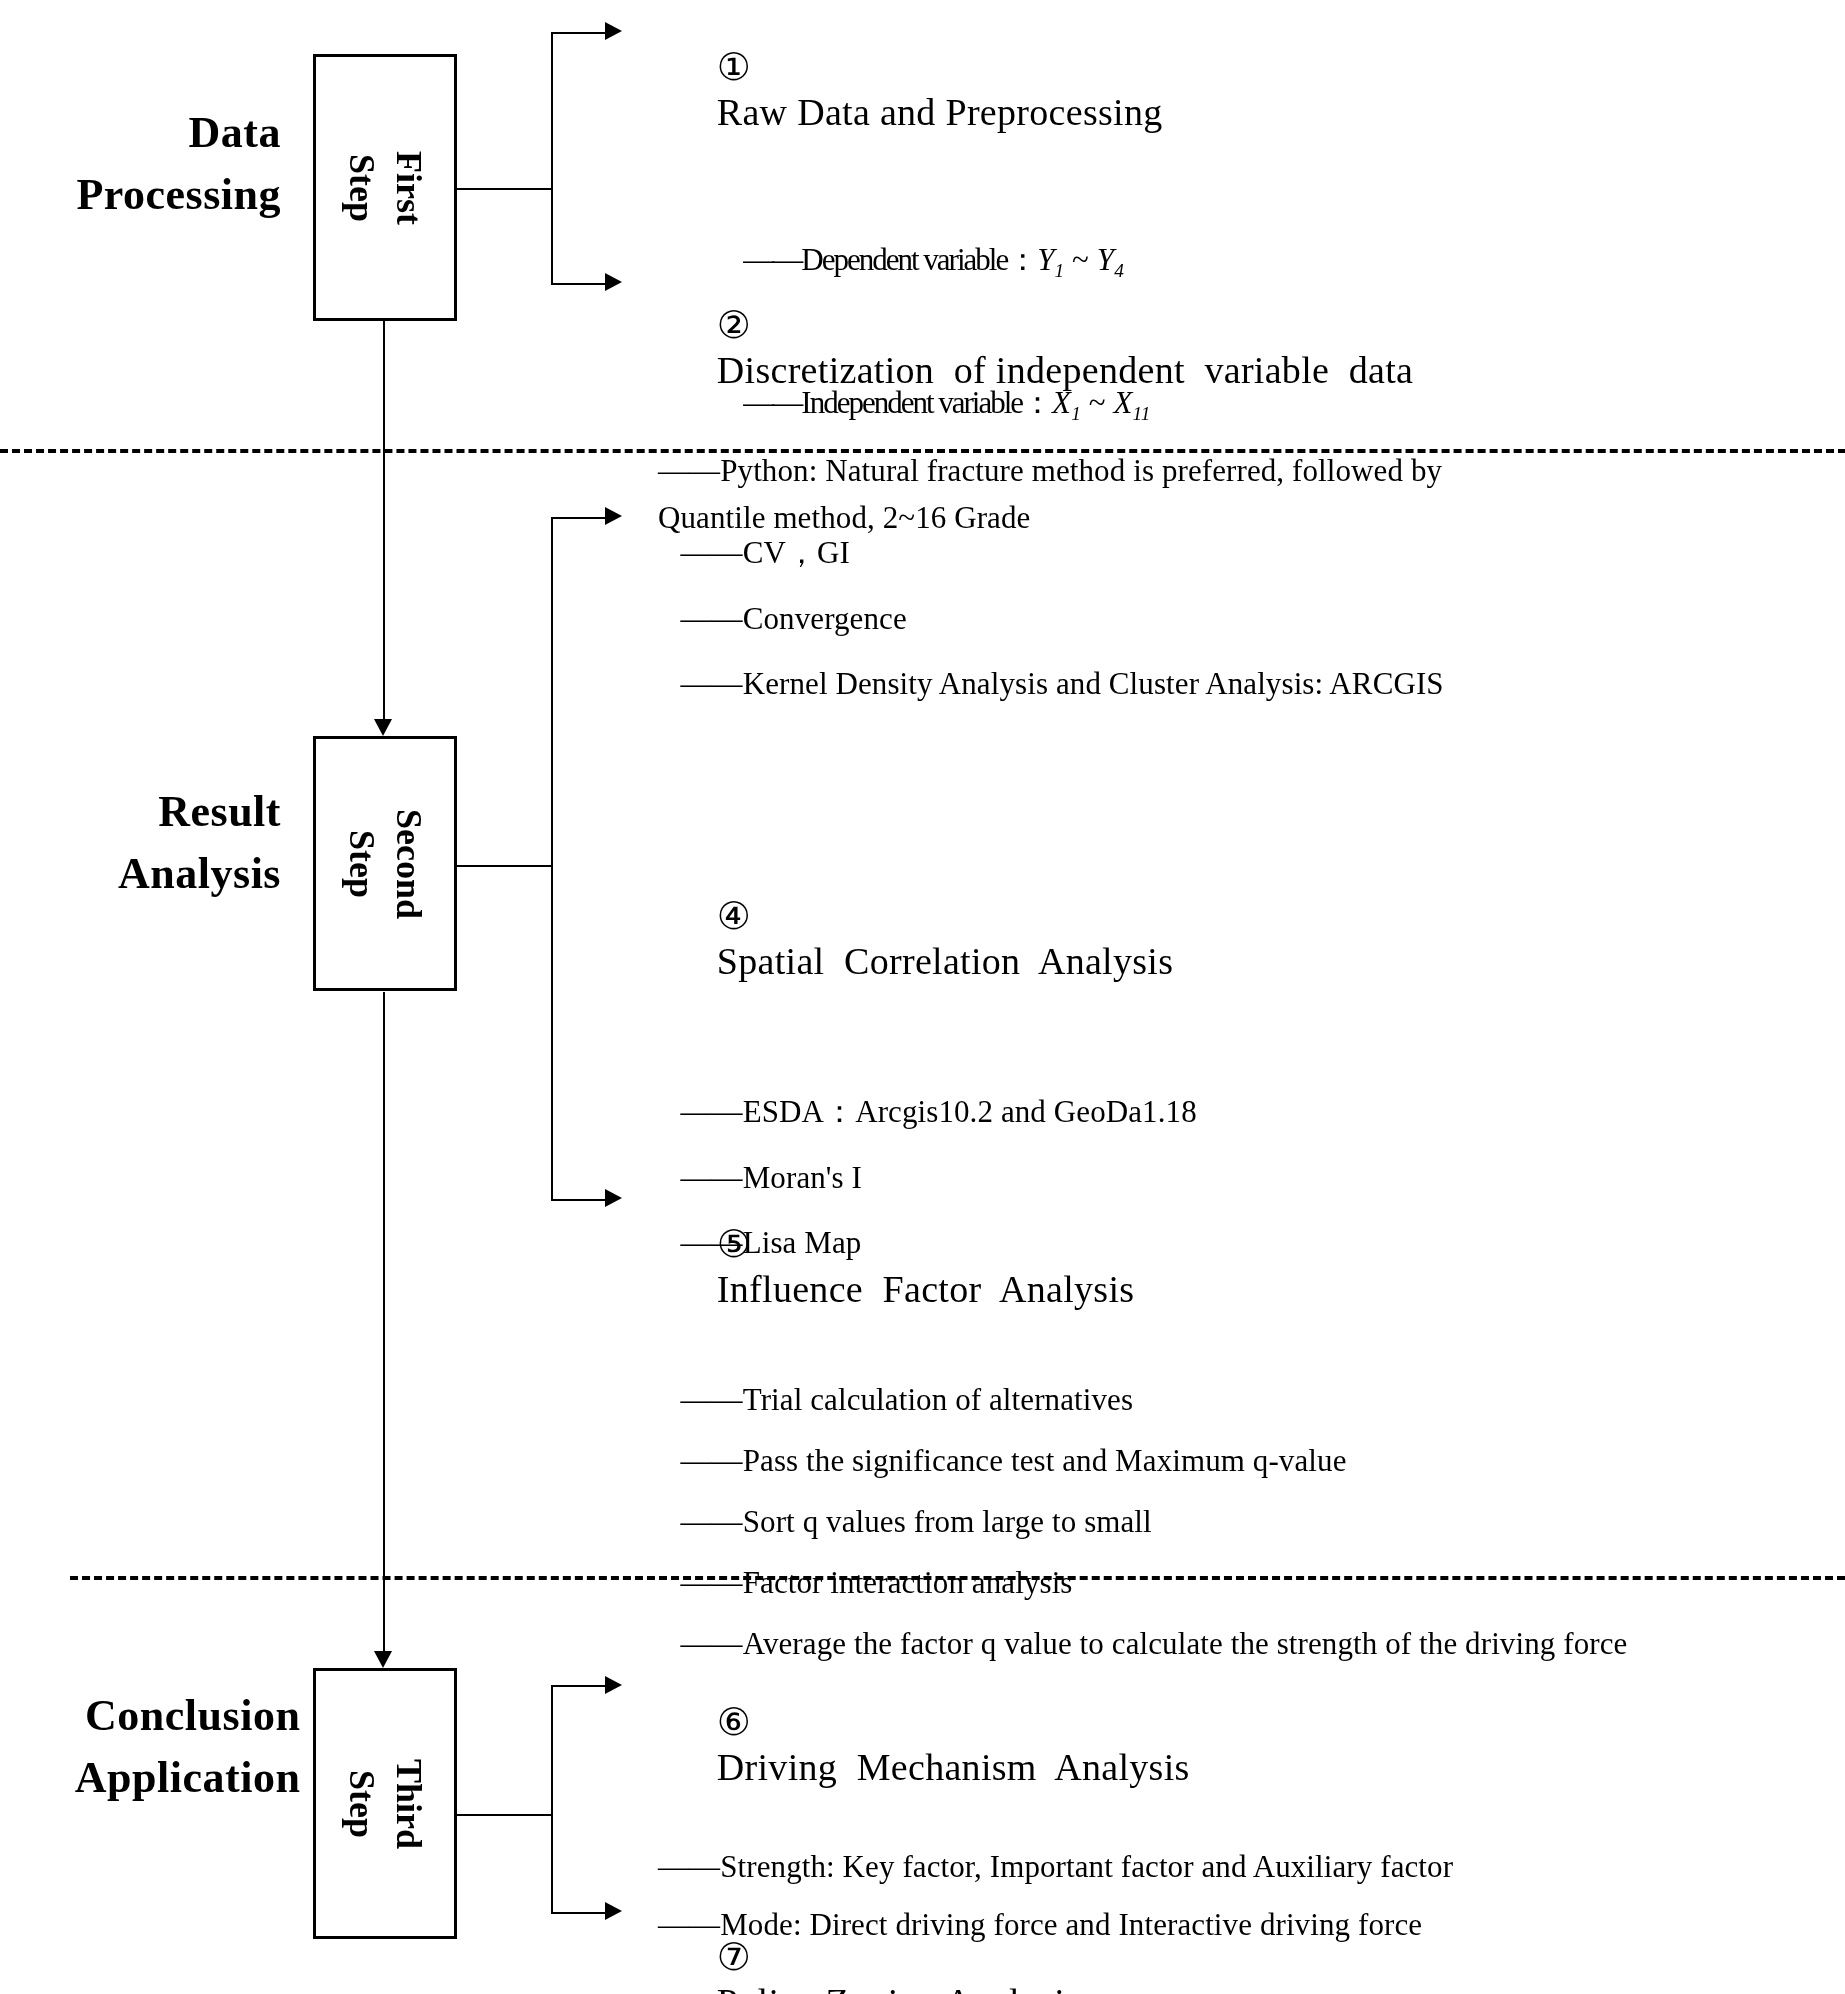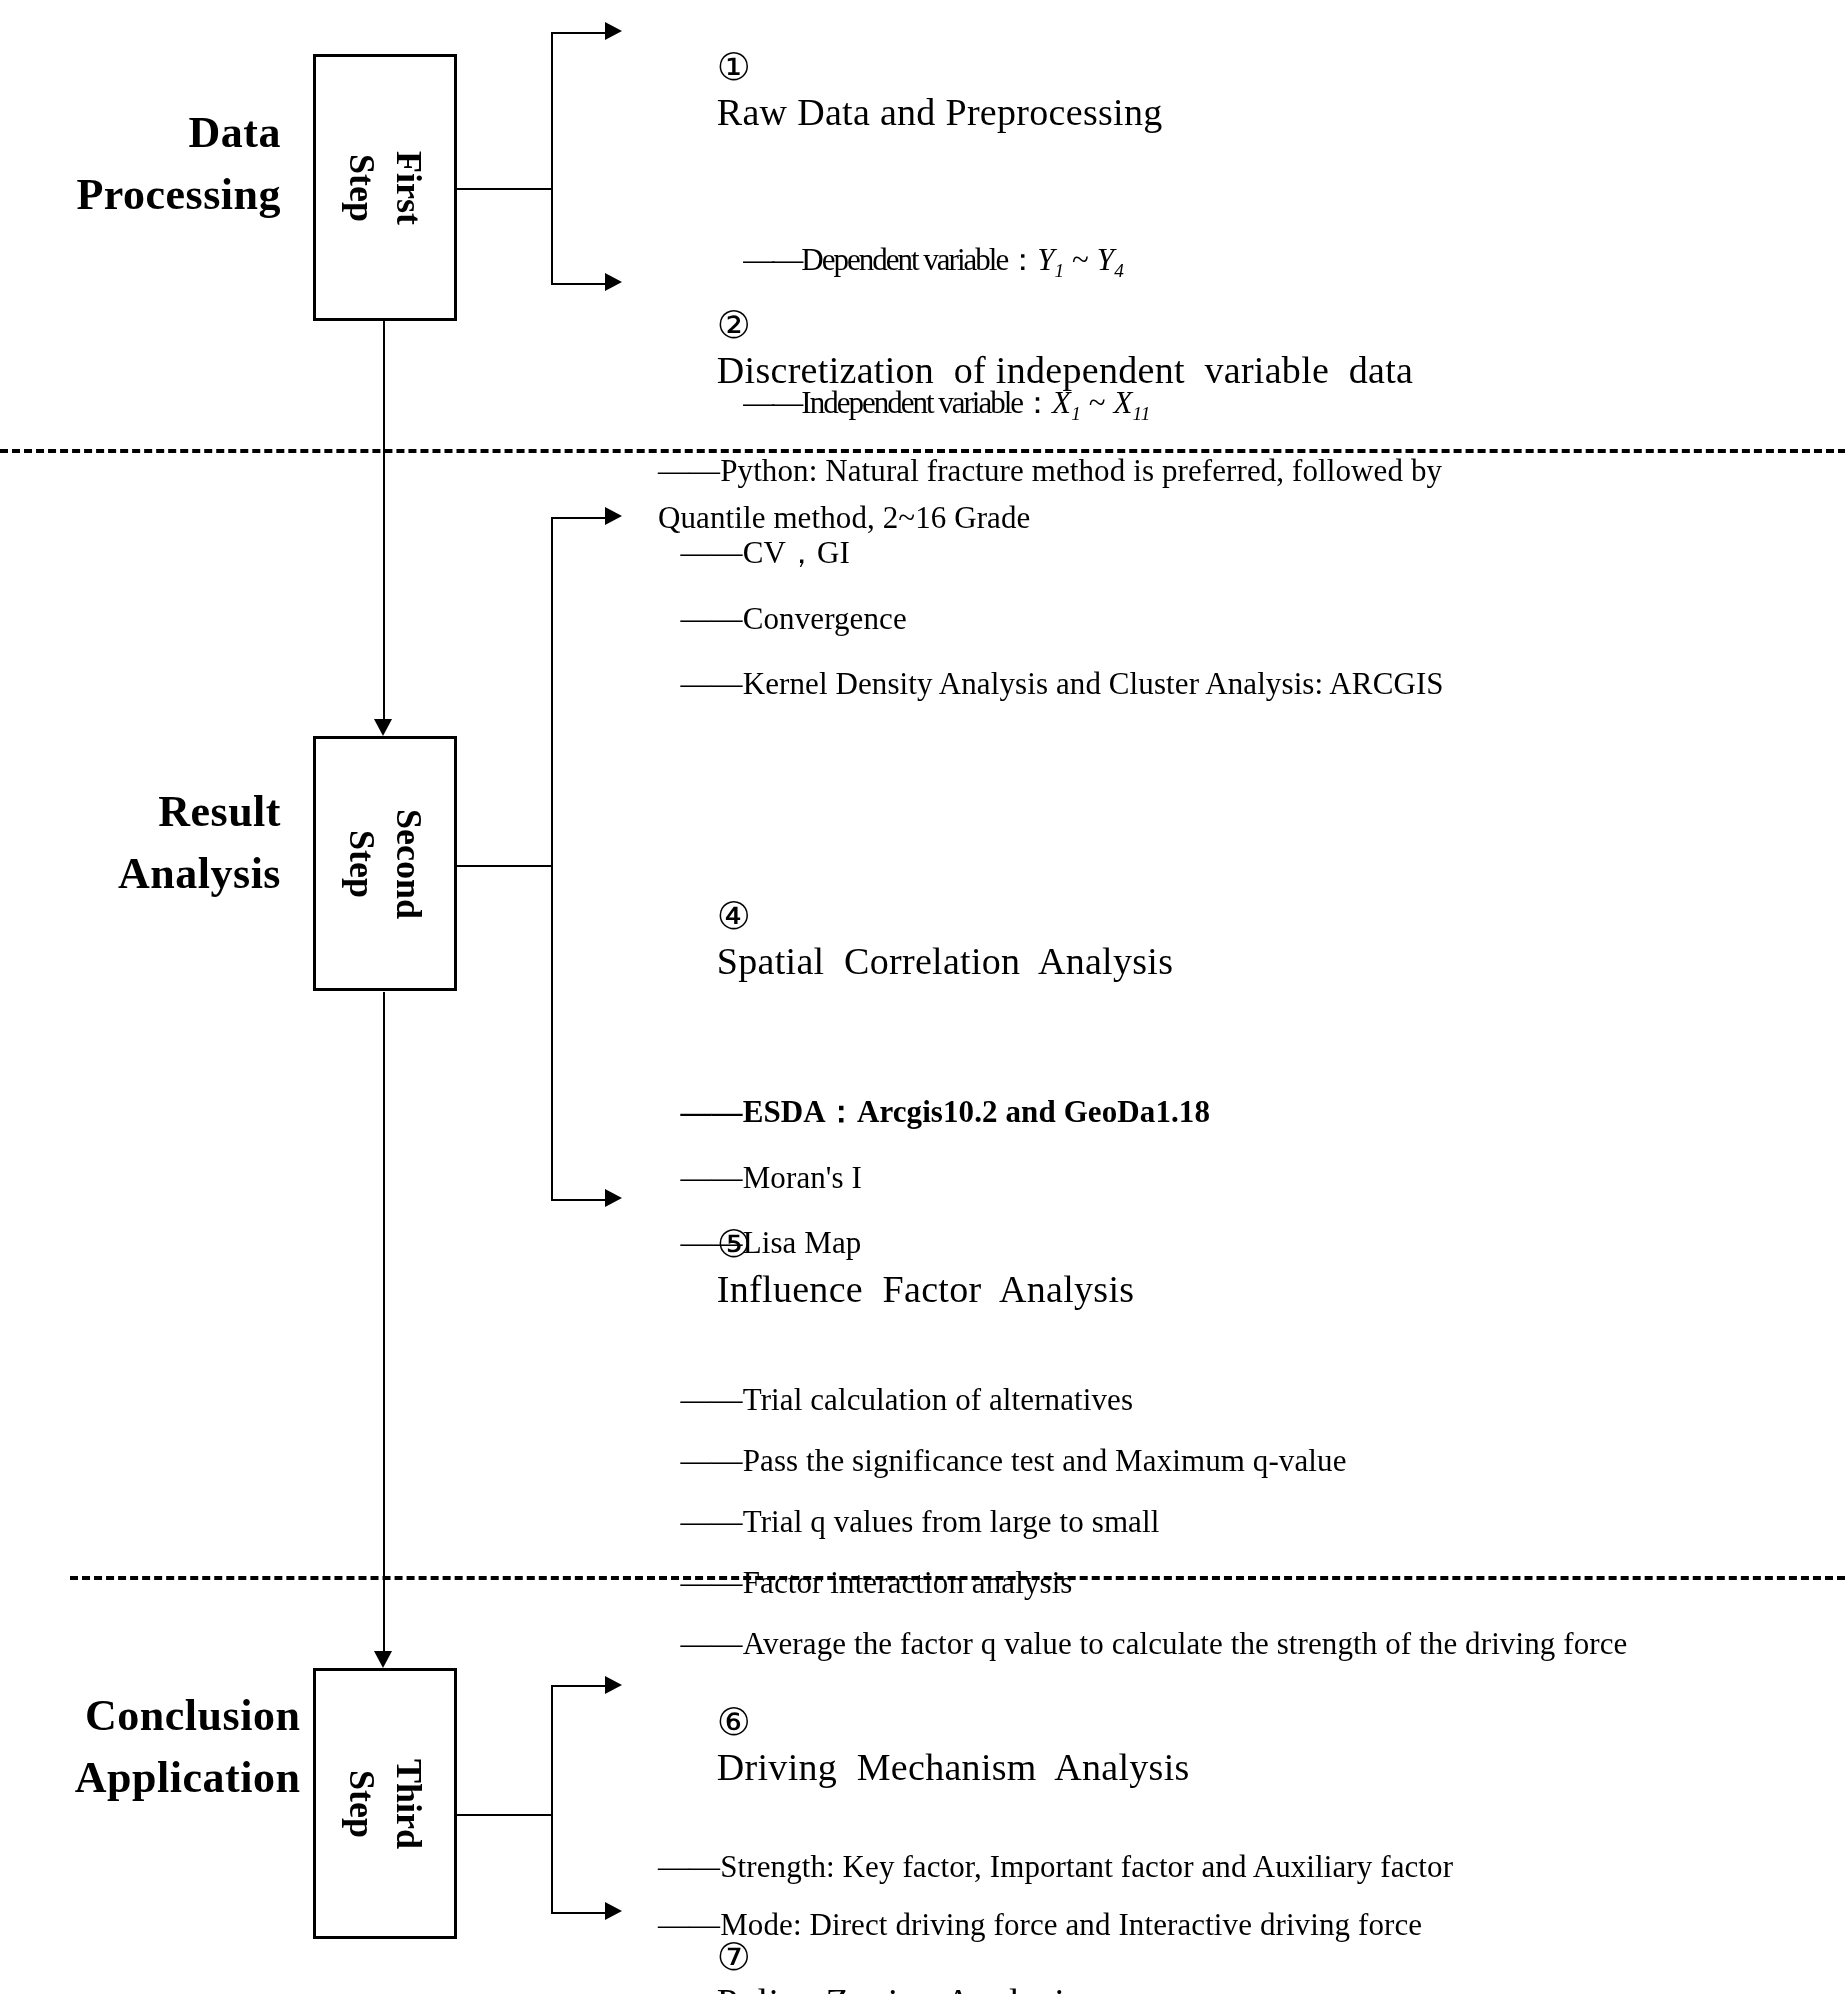--- a/index.html
+++ b/index.html
@@ -202,35 +202,35 @@
       <div class="bullet">——Kernel Density Analysis and Cluster Analysis: ARCGIS</div>
     </div>
   </div>
 
   <div class="section" style="left:658px; top:849px;">
     <div class="section-title">
       <span class="circled">④</span>
       <span>Spatial  Correlation  Analysis</span>
     </div>
     <div class="bullets" style="margin-top:60px; margin-left:22.5px;">
-      <div class="bullet" style="margin-bottom:18.4px;font-weight:bold;">——ESDA：Arcgis10.2 and GeoDa1.18</div>
+      <div class="bullet" style="margin-bottom:18.4px;">——ESDA：Arcgis10.2 and GeoDa1.18</div>
       <div class="bullet" style="margin-bottom:18.4px;">——Moran's I</div>
       <div class="bullet">——Lisa Map</div>
     </div>
   </div>
 
   <div class="section" style="left:658px; top:1177px;">
     <div class="section-title">
       <span class="circled">⑤</span>
       <span>Influence  Factor  Analysis</span>
     </div>
     <div class="bullets" style="margin-top:20px; margin-left:22.5px;">
       <div class="bullet" style="margin-bottom:13.8px;">——Trial calculation of alternatives</div>
       <div class="bullet" style="margin-bottom:13.8px;">——Pass the significance test and Maximum q-value</div>
-      <div class="bullet" style="margin-bottom:13.8px;">——Trial q values from large to small</div>
+      <div class="bullet" style="margin-bottom:13.8px;">——Sort q values from large to small</div>
       <div class="bullet" style="margin-bottom:13.8px;">——Factor interaction analysis</div>
       <div class="bullet">——Average the factor q value to calculate the strength of the driving force</div>
     </div>
   </div>
 
   <div class="section" style="left:658px; top:1655px;">
     <div class="section-title">
       <span class="circled">⑥</span>
       <span>Driving  Mechanism  Analysis</span>
     </div>

